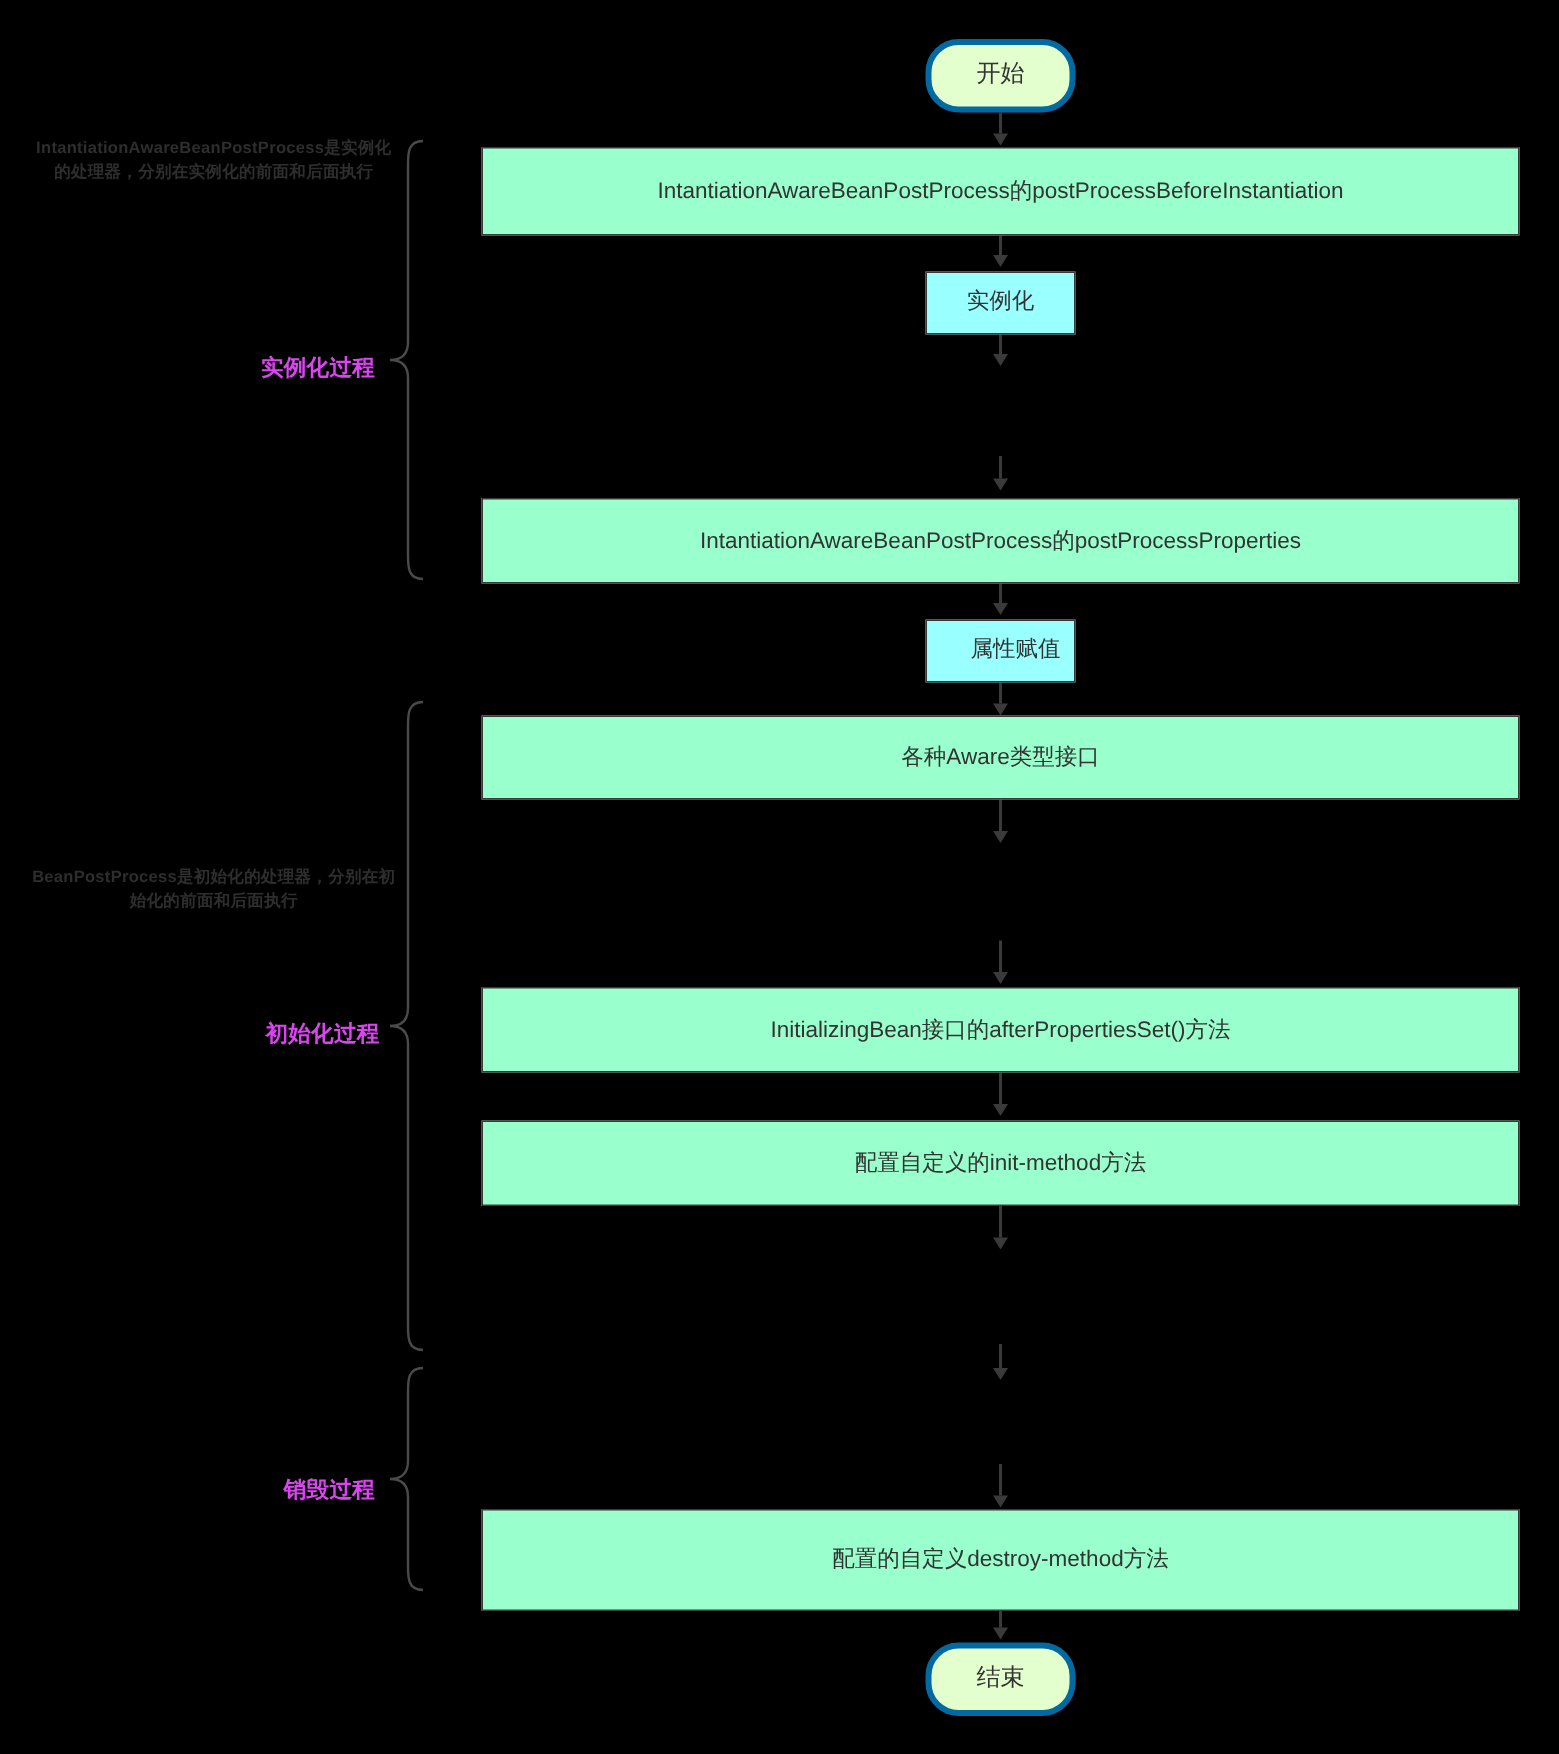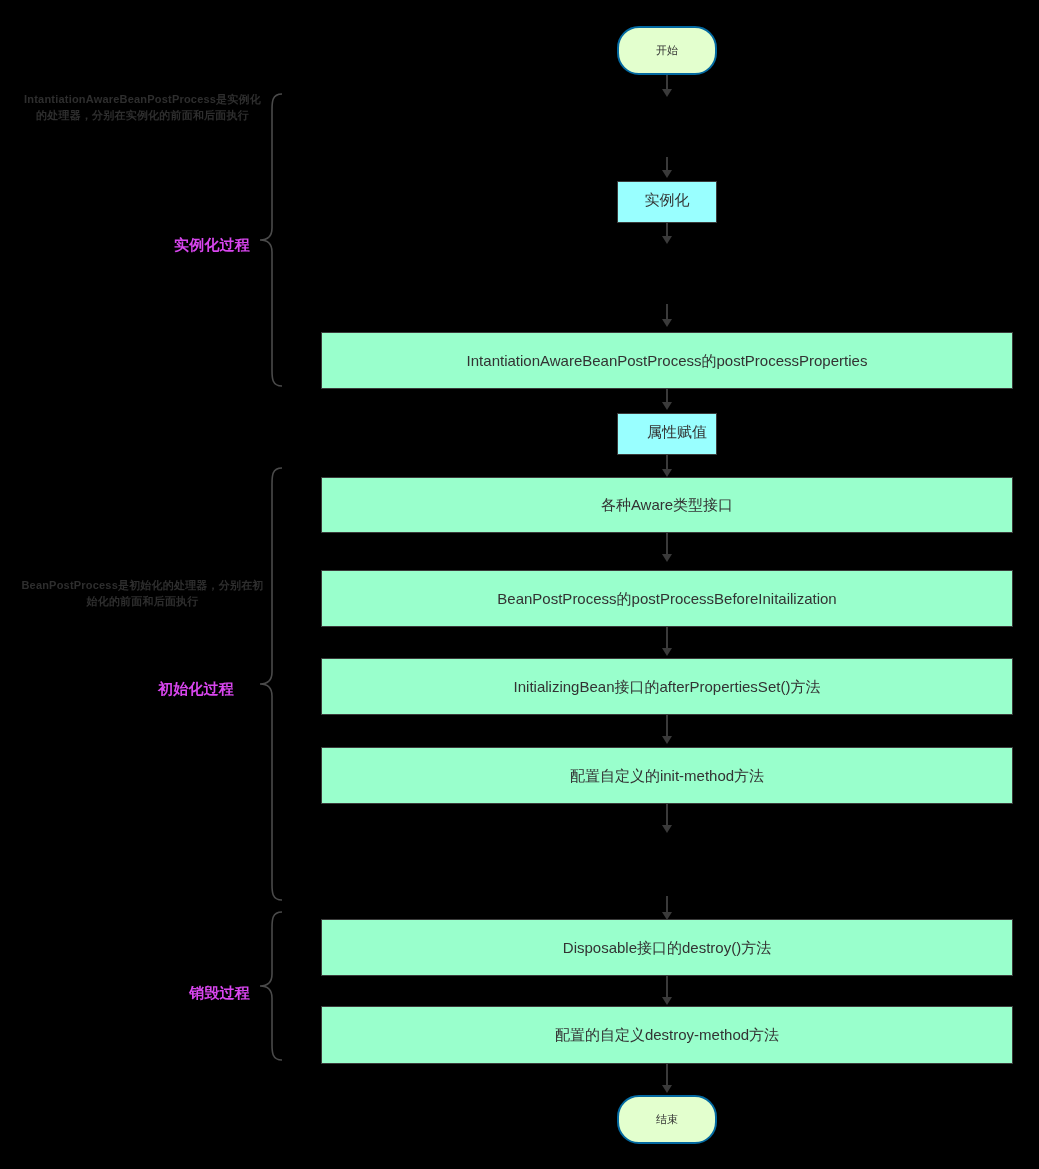--- a/index.html
+++ b/index.html
@@ -39,22 +39,22 @@
     width: 100px;
     left: 617px;
     font-size: 15px;
     font-family: Liberation Mono, monospace;
   }
   .node.terminator {
     background: #E3FFCE;
     width: 100px;
     left: 617px;
     border-radius: 22px;
-    border: 2px solid #0369a1;
-    font-size: 11px;
+    border: 4px solid #0369a1;
+    font-size: 16px;
   }
 
   
   .conn {
     position: absolute;
     left: 666px;
     width: 2px;
     background: #3a3a3a;
   }
   .arrowhead {
@@ -91,21 +91,21 @@
 <body>
 
 <div id="canvas">
 
   <div class="annot" style="left:20px; top:92px; width:245px;">IntantiationAwareBeanPostProcess是实例化的处理器，分别在实例化的前面和后面执行</div>
 
   <div class="annot" style="left:20px; top:578px; width:245px;">BeanPostProcess是初始化的处理器，分别在初始化的前面和后面执行</div>
 
   <div class="group-label" style="left:120px; top:236px; width:130px;">实例化过程</div>
 
-  <div class="group-label" style="left:104px; top:680px; width:130px;">初始化过程</div>
+  <div class="group-label" style="left:123px; top:680px; width:130px;">初始化过程</div>
 
   <div class="group-label" style="left:120px; top:984px; width:130px;">销毁过程</div>
 
   <div class="brace" style="left:258px; top:92px;">
     <svg width="26" height="296" viewBox="0 0 26 296">
       <path d="M24 2 C14 2 14 10 14 18 L14 136 C14 144 10 148 2 148
                C10 148 14 152 14 160 L14 278 C14 286 14 294 24 294" fill="none" stroke="#4a4a4a" stroke-width="1.6"></path>
     </svg>
   </div>
 
@@ -157,36 +157,35 @@
   <div class="arrowhead" style="top:912px;"></div>
 
   <div class="conn" style="top:976px; height:21px;"></div>
   <div class="arrowhead" style="top:997px;"></div>
 
   <div class="conn" style="top:1064px; height:21px;"></div>
   <div class="arrowhead" style="top:1085px;"></div>
 
   <div class="node terminator" style="top:26px; height:49px;">开始</div>
 
+  <div class="node process" style="top:98px; height:59px;">IntantiationAwareBeanPostProcess的postProcessBeforeInstantiation</div>
 
   <div class="node small" style="top:181px; height:42px;">实例化</div>
 
 
   <div class="node process" style="top:332px; height:57px;">IntantiationAwareBeanPostProcess的postProcessProperties</div>
 
   <div class="node small" style="top:413px; height:42px;padding-left:20px;">属性赋值</div>
 
   <div class="node process" style="top:477px; height:56px;">各种Aware类型接口</div>
 
-  <div class="node process" style="top:570px; height:57px;">BeanPostProcess的postProcessBeforeInitailization</div>
 
   <div class="node process" style="top:658px; height:57px;">InitializingBean接口的afterPropertiesSet()方法</div>
 
   <div class="node process" style="top:747px; height:57px;">配置自定义的init-method方法</div>
 
 
-  <div class="node process" style="top:919px; height:57px;">Disposable接口的destroy()方法</div>
 
-  <div class="node process" style="top:1006px; height:58px;">配置的自定义destroy-method方法</div>
+  <div class="node process" style="top:1006px; height:68px;">配置的自定义destroy-method方法</div>
 
   <div class="node terminator" style="top:1095px; height:49px;">结束</div>
 
 </div>
 
 </body></html>

